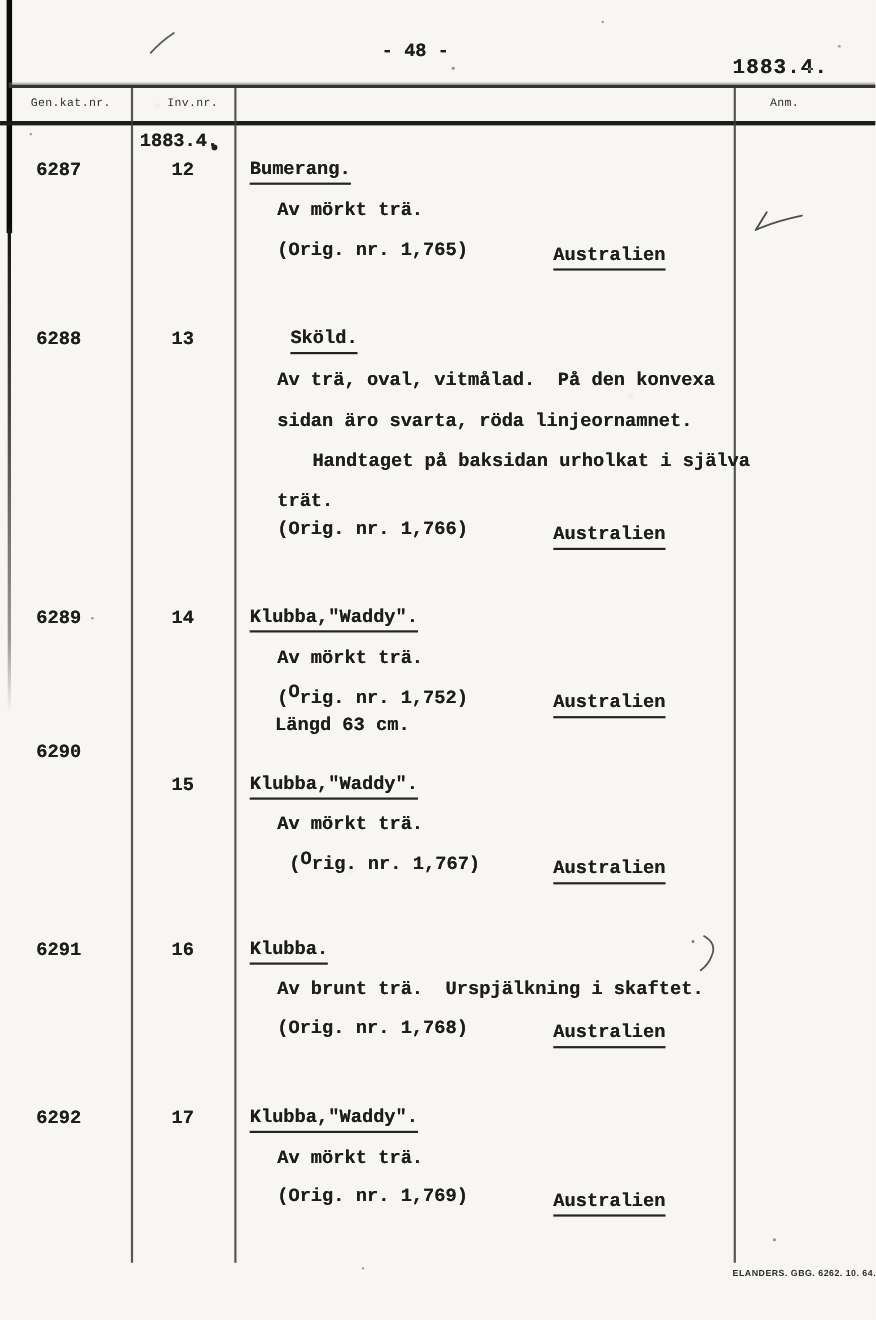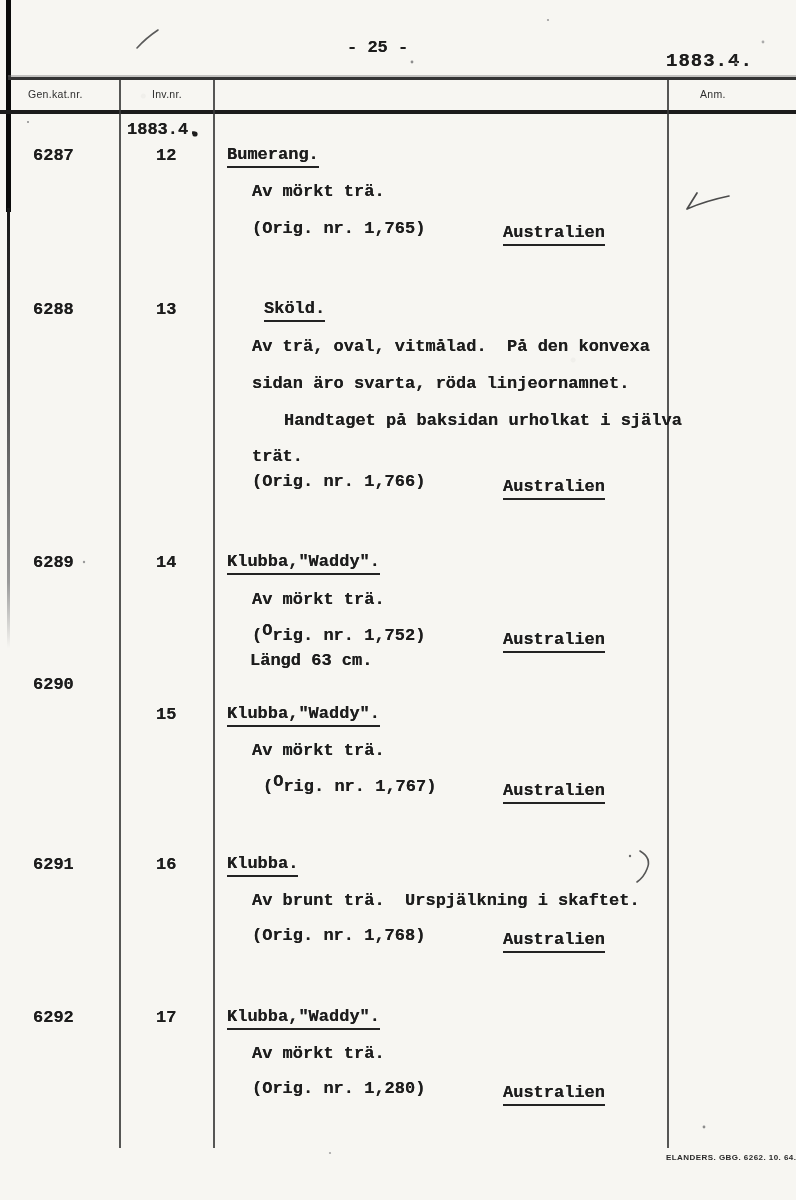--- a/index.html
+++ b/index.html
@@ -23,21 +23,21 @@
     line-height:20px;
     color:#1d1d1d;
     white-space:pre;
     text-shadow:0 0 .6px rgba(25,25,25,.85);
   }
   .u{border-bottom:2.5px solid #232323;padding-bottom:1.5px;}
   .supo{position:relative;top:-5px;}
   
   .lbl{
     position:absolute;
-    font-family:Liberation Sans, sans-serif;
+    font-family:Liberation Mono, monospace;
     font-size:10.5px;
     color:#2e2e2e;
     letter-spacing:.3px;
   }
   
   .hr1{position:absolute;left:8px;top:77px;width:788px;height:3px;background:#343434;box-shadow:0 -2px 0 rgba(130,130,130,.45);}
   .hr2{position:absolute;left:0;top:110px;width:796px;height:3.5px;background:#1c1c1c;}
   .vr{position:absolute;top:80px;width:2px;height:1068px;background:#3a3a3a;opacity:.85;}
   .spine-bar{position:absolute;left:6px;top:0;width:5px;height:212px;background:#0b0b0b;}
   .spine-line{position:absolute;left:7px;top:208px;width:3px;height:440px;
@@ -50,21 +50,21 @@
   svg.marks{position:absolute;left:0;top:0;pointer-events:none;}
 </style>
 </head>
 <body>
 
 <div class="page">
 
   <div class="spine-bar"></div>
   <div class="spine-line"></div>
 
-  <div class="tw" style="left:347px;top:38px;">- 25 -</div>
+  <div class="tw" style="left:347px;top:38px;">- 48 -</div>
   <div class="tw" style="left:666px;top:51px;font-size:19px;letter-spacing:1px;">1883.4.</div>
 
   <div class="hr1"></div>
   <div class="hr2"></div>
   <div class="vr" style="left:119px;"></div>
   <div class="vr" style="left:213px;"></div>
   <div class="vr" style="left:667px;"></div>
 
   <div class="lbl" style="left:28px;top:88px;">Gen.kat.nr.</div>
   <div class="lbl" style="left:152px;top:88px;">Inv.nr.</div>
@@ -119,21 +119,21 @@
     <div class="tw" style="left:252px;top:891px;">Av brunt trä.  Urspjälkning i skaftet.</div>
     <div class="tw" style="left:252px;top:926px;">(Orig. nr. 1,768)</div>
     <div class="tw" style="left:503px;top:930px;"><span class="u">Australien</span></div>
   </div>
 
   <div>
     <div class="tw" style="left:33px;top:1008px;">6292</div>
     <div class="tw" style="left:156px;top:1008px;text-align:right;">17</div>
     <div class="tw" style="left:227px;top:1007px;"><span class="u">Klubba,"Waddy".</span></div>
     <div class="tw" style="left:252px;top:1044px;">Av mörkt trä.</div>
-    <div class="tw" style="left:252px;top:1079px;">(Orig. nr. 1,280)</div>
+    <div class="tw" style="left:252px;top:1079px;">(Orig. nr. 1,769)</div>
     <div class="tw" style="left:503px;top:1083px;"><span class="u">Australien</span></div>
   </div>
 
   <svg class="marks" width="796" height="1200" viewBox="0 0 796 1200">
 
     <path d="M 137,48 Q 146,38 158,30" stroke="#5a5a5a" stroke-width="1.6" fill="none" stroke-linecap="round"></path>
 
     <path d="M 697,193 L 687,209 M 687,209 Q 705,201 729,196" stroke="#4c4c4c" stroke-width="1.7" fill="none" stroke-linecap="round"></path>
 
     <path d="M 640,851 Q 652,858 647,869 Q 644,877 637,882" stroke="#565656" stroke-width="1.6" fill="none" stroke-linecap="round"></path>

